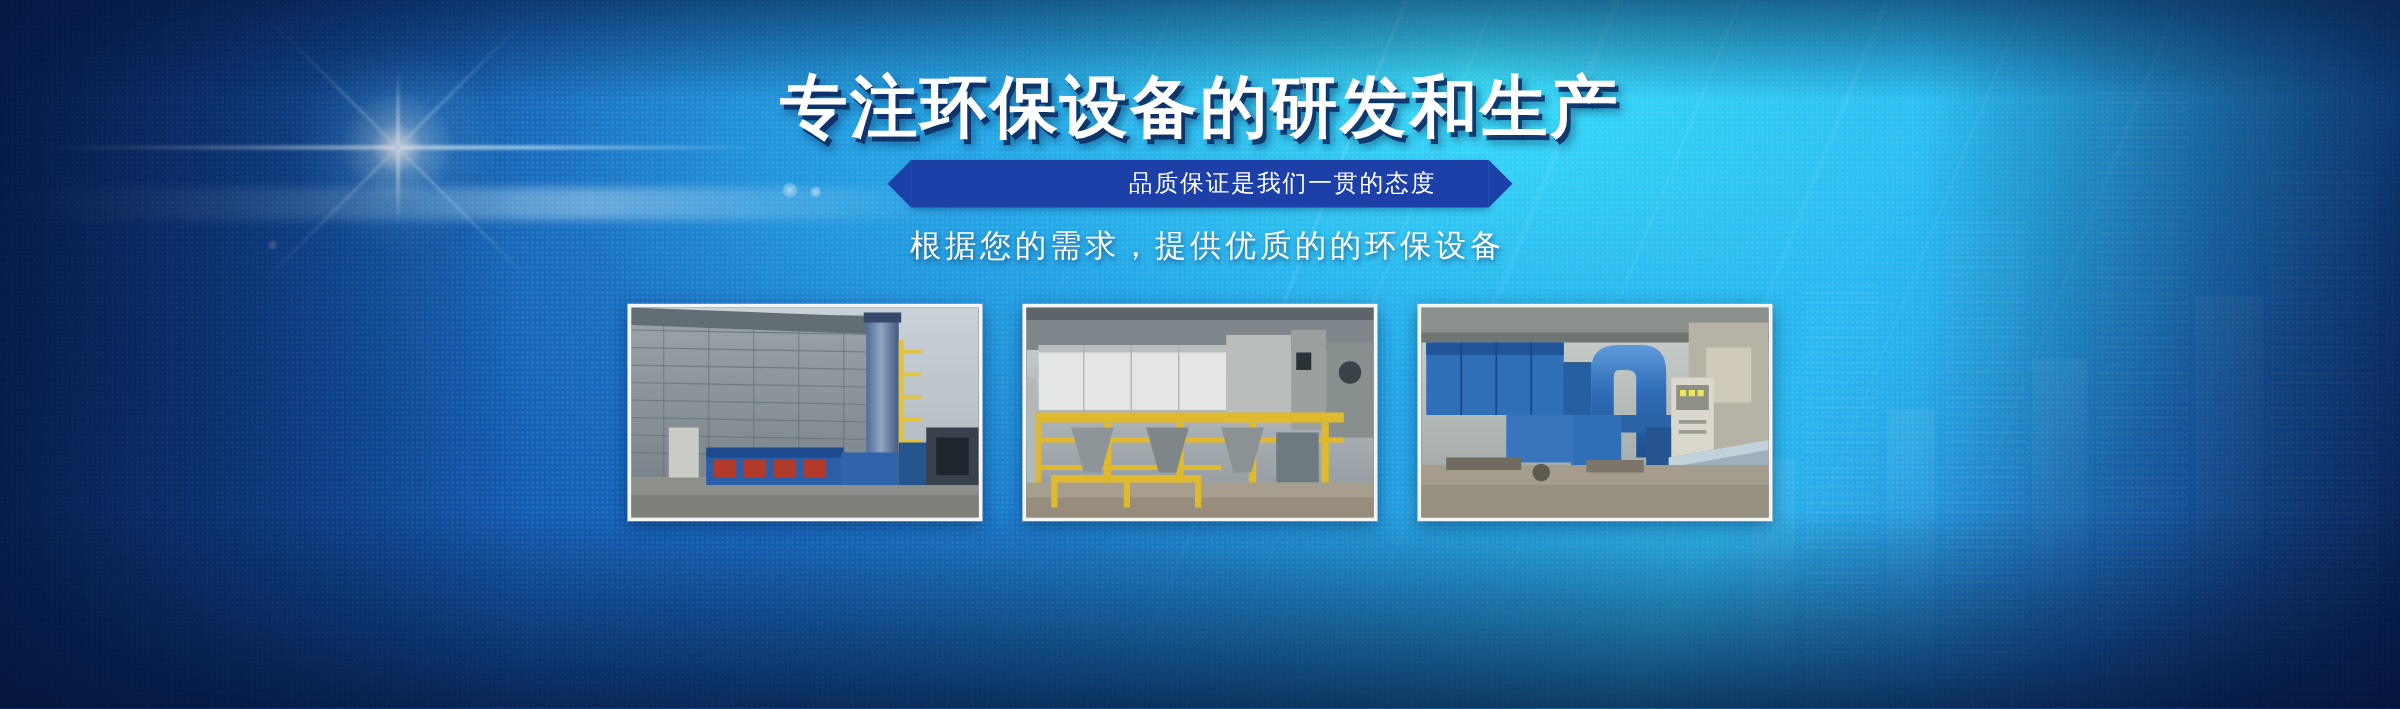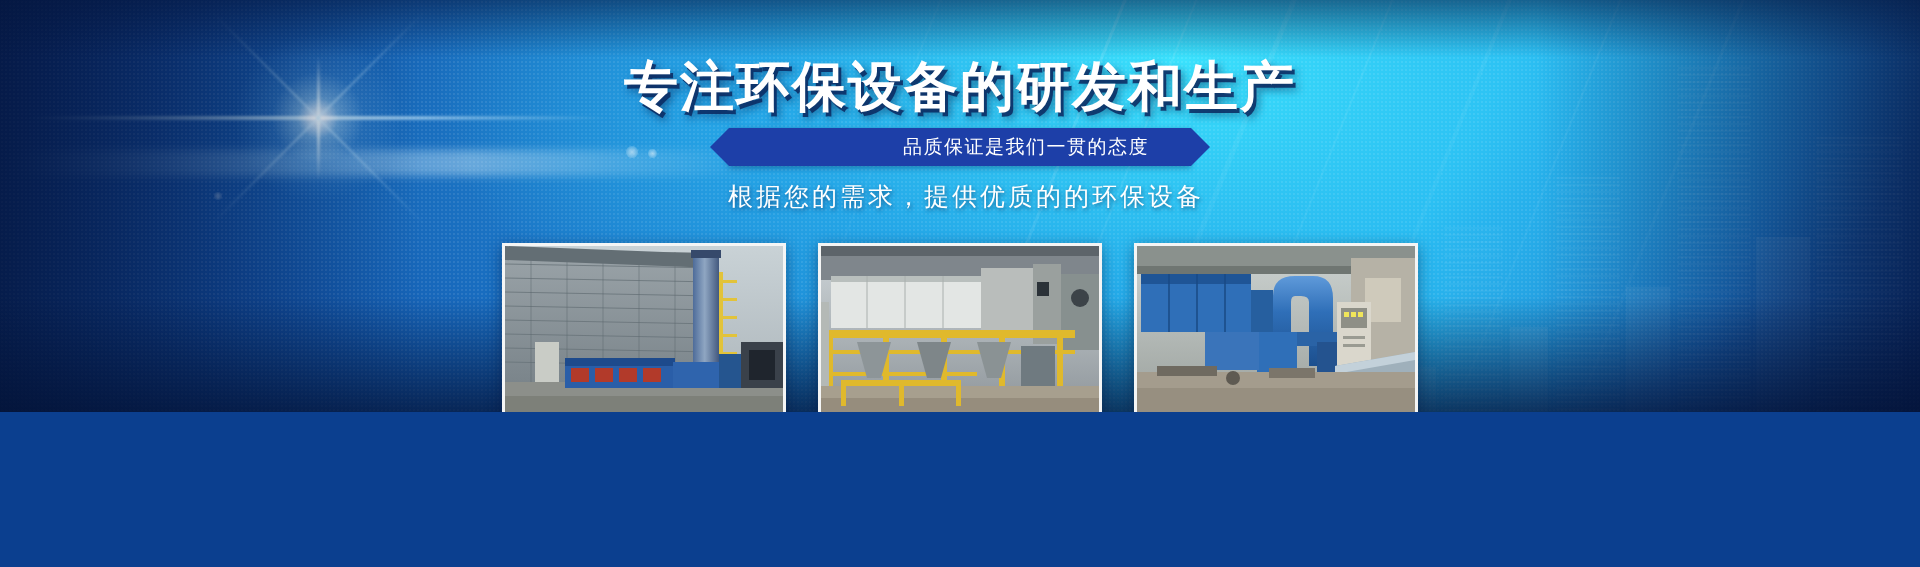--- a/index.html
+++ b/index.html
@@ -1,20 +1,20 @@
 <!DOCTYPE html>
 <html><head>
 <meta charset="utf-8">
 <style>
   html,body{margin:0;padding:0;background:#0b3f8f;}
   body{font-family:"Liberation Sans","DejaVu Sans",sans-serif;}
 
   .banner{
     position:relative;
-    width:1920px;height:412px;
+    width:1920px;height:567px;
     overflow:hidden;
     background:
       radial-gradient(ellipse 1100px 620px at 1180px 60px, rgba(60,230,255,0.95) 0%, rgba(40,190,245,0.55) 38%, rgba(20,120,215,0.0) 68%),
       radial-gradient(ellipse 900px 500px at 700px 120px, rgba(45,175,240,0.55) 0%, rgba(30,130,220,0.1) 60%, rgba(0,0,0,0) 75%),
       linear-gradient(118deg, #0a2f7a 0%, #0f4ba0 18%, #1668bf 38%, #1f8fd8 56%, #2ab4ec 72%, #1a6ec4 88%, #0a2c72 100%);
   }
 
   
   .dots{
     position:absolute;inset:0;

